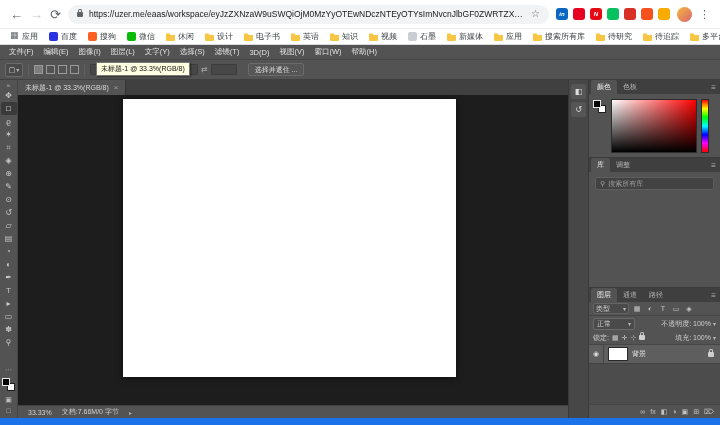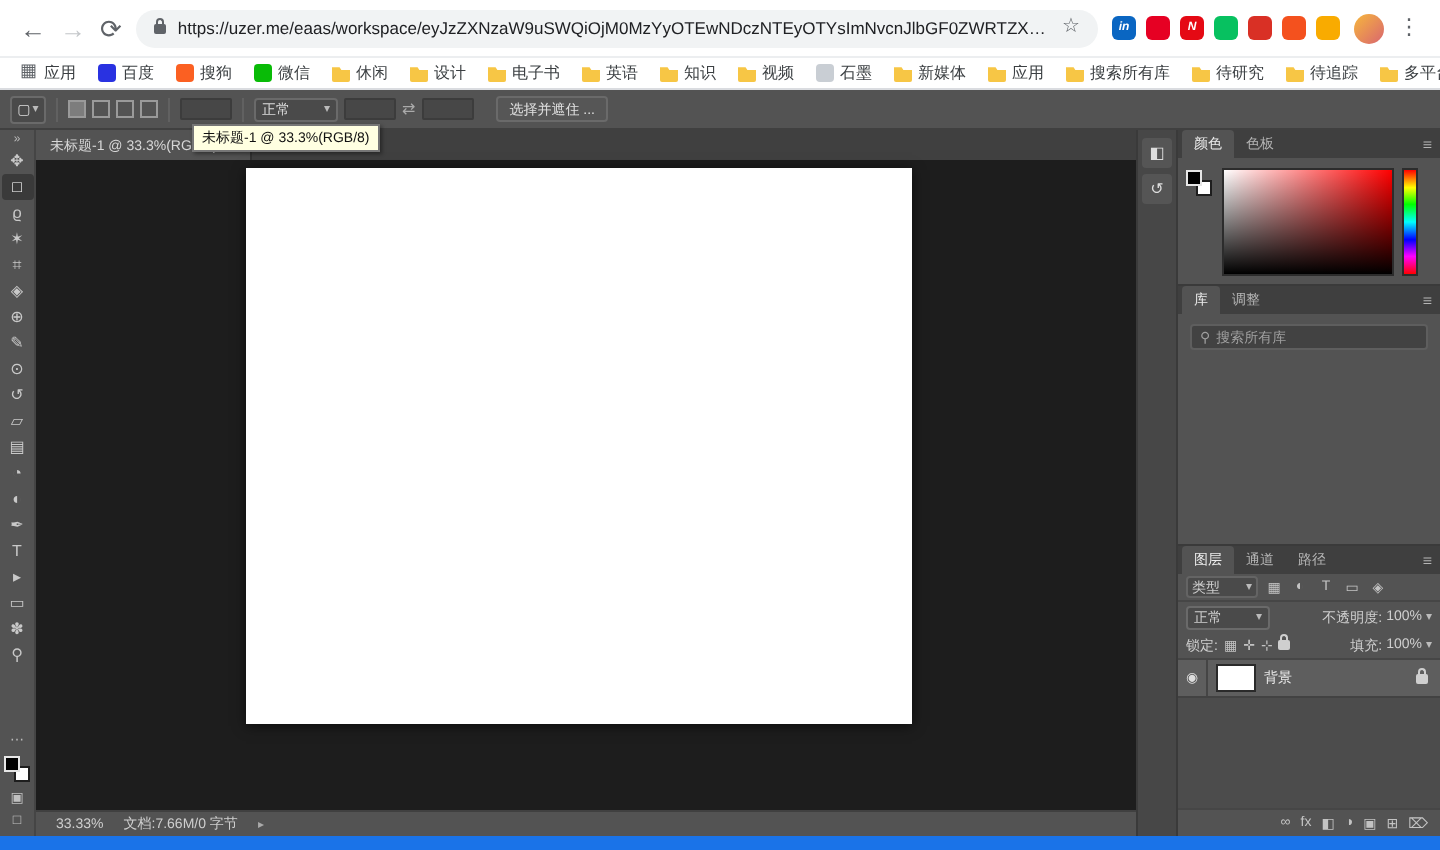--- a/index.html
+++ b/index.html
@@ -210,20 +210,33 @@
         <span>待追踪</span>
       </span>
       <span class="bm folder">
         <i class="bm-ic" style="background: rgb(247, 198, 69);"></i>
         <span>多平台</span>
       </span>
   </div>
 
   <div class="ps">
 
+    <div class="menubar">
+      <span class="menu-item">文件(F)</span>
+        <span class="menu-item">编辑(E)</span>
+        <span class="menu-item">图像(I)</span>
+        <span class="menu-item">图层(L)</span>
+        <span class="menu-item">文字(Y)</span>
+        <span class="menu-item">选择(S)</span>
+        <span class="menu-item">滤镜(T)</span>
+        <span class="menu-item">3D(D)</span>
+        <span class="menu-item">视图(V)</span>
+        <span class="menu-item">窗口(W)</span>
+        <span class="menu-item">帮助(H)</span>
+    </div>
 
     <div class="optionsbar">
       <span class="opt-tool">
         <span>▢</span>
         <span class="caret">▾</span>
       </span>
       <span class="sep"></span>
       <span class="mode-box active"></span>
         <span class="mode-box"></span>
         <span class="mode-box"></span>

